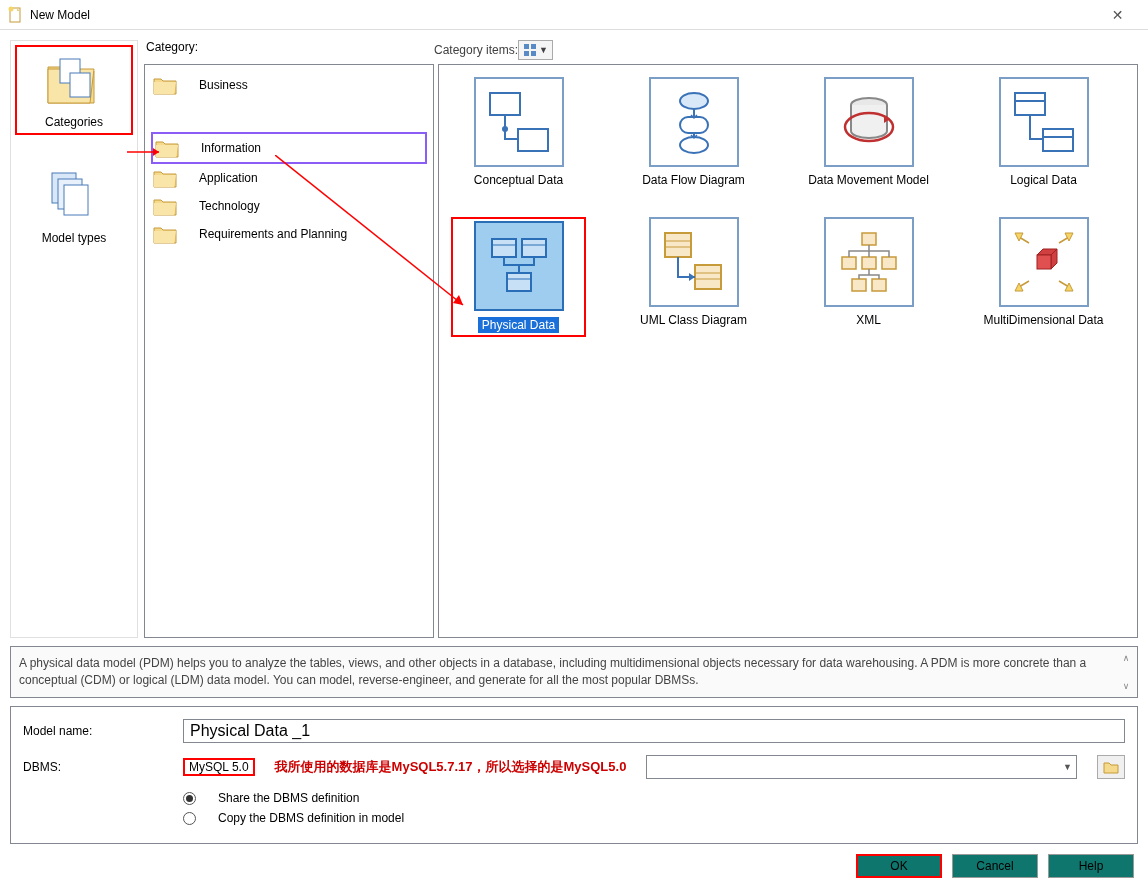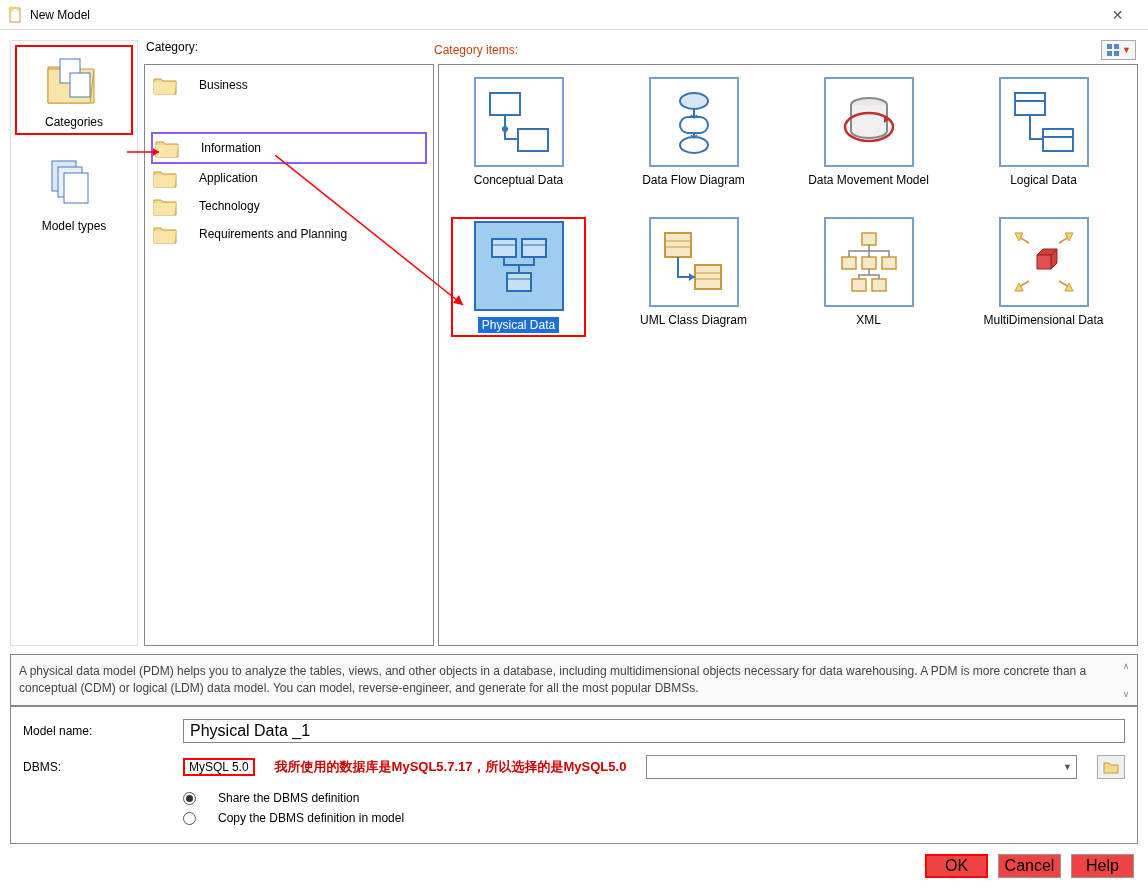--- a/index.html
+++ b/index.html
@@ -7,30 +7,30 @@
     
     .titlebar { height: 30px; background: #fff; border-bottom: 1px solid #ddd; display: flex; align-items: center; padding: 0 8px; }
     .titlebar-icon { width: 16px; height: 18px; margin-right: 6px; }
     .titlebar-title { flex: 1; font-size: 12px; color: #000; }
     .close-btn { width: 45px; height: 30px; display: flex; align-items: center; justify-content: center; cursor: pointer; font-size: 14px; color: #555; }
     
     .dialog-body { padding: 10px; display: flex; flex-direction: column; height: calc(100% - 30px); }
     
     .top-section { display: flex; flex: 1; gap: 6px; }
     
-    .left-panel { width: 128px; padding: 4px; display: flex; flex-direction: column; gap: 16px; border: 1px solid #e0e0e0; }
+    .left-panel { width: 128px; padding: 4px; display: flex; flex-direction: column; gap: 28px; border: 1px solid #e0e0e0; }
     .left-item { display: flex; flex-direction: column; align-items: center; gap: 4px; cursor: pointer; padding: 4px; }
     .left-item.selected { border: 2px solid red; }
     .left-icon { width: 60px; height: 60px; }
     .left-label { font-size: 12px; color: #000; text-align: center; }
     
     .middle-section { flex: 1; display: flex; flex-direction: column; }
     .column-headers { display: flex; margin-bottom: 4px; }
     .header-left { width: 290px; font-size: 12px; color: #000; padding-left: 2px; }
-    .header-right { flex: 1; font-size: 12px; color: #c2410c; display: flex; justify-content: space-between; align-items: center; padding-right: 2px; }
+    .header-right { flex: 1; font-size: 12px; color: #404040; display: flex; align-items: center; padding-right: 2px; }
     .view-toggle { display: flex; align-items: center; gap: 2px; border: 1px solid #aaa; padding: 2px 4px; cursor: pointer; background: #f5f5f5; }
     
     .panels { display: flex; flex: 1; gap: 4px; }
     
     .category-panel { width: 290px; border: 1px solid #828790; background: #fff; padding: 6px; }
     .tree-item { display: flex; align-items: center; gap: 22px; padding: 4px 2px; cursor: pointer; }
     .tree-item.highlighted { border: 2px solid #8b5cf6; margin-top: 33px; }
     .folder-icon { width: 24px; height: 20px; flex-shrink: 0; }
     .tree-label { font-size: 12px; color: #000; }
     
@@ -42,35 +42,35 @@
     .item-icon-box.active { background: #9fcdf0; border-color: #2a6eb8; }
     .item-label { font-size: 12px; color: #000; text-align: center; }
     .item-label.active-label { background: #1a6fd8; color: #fff; padding: 1px 4px; }
     
     .description-panel { margin-top: 8px; border: 1px solid #828790; padding: 8px 24px 8px 8px; position: relative; background: #fafafa; }
     .desc-text { font-size: 12px; color: #444; line-height: 1.4; }
     .scroll-arrow { position: absolute; right: 4px; width: 14px; height: 14px; display: flex; align-items: center; justify-content: center; font-size: 9px; color: #888; cursor: pointer; }
     .scroll-up { top: 4px; }
     .scroll-down { bottom: 4px; }
     
-    .form-panel { border: 1px solid #828790; padding: 12px; }
+    .form-panel { margin-top: 8px; border: 1px solid #828790; padding: 12px; }
     .form-row { display: flex; align-items: center; margin-bottom: 12px; }
     .form-label { width: 160px; font-size: 12px; color: #000; }
     .form-input { flex: 1; height: 24px; border: 1px solid #828790; padding: 2px 6px; font-size: 16px; font-family: inherit; background: #fff; }
     .dbms-row { display: flex; align-items: center; gap: 20px; }
     .dbms-highlight { border: 2px solid red; padding: 0px 4px; font-size: 12px; color: #000; }
     .dbms-note { color: #c00; font-size: 13px; font-weight: bold; }
     .dbms-select { flex: 1; height: 24px; border: 1px solid #828790; display: flex; align-items: center; justify-content: flex-end; padding: 0 4px; background: #fff; cursor: pointer; }
     .browse-btn { width: 28px; height: 24px; border: 1px solid #aaa; background: #f0f0f0; display: flex; align-items: center; justify-content: center; cursor: pointer; }
     .radio-row { display: flex; align-items: flex-end; gap: 22px; margin-bottom: 6px; font-size: 12px; color: #000; cursor: pointer; }
     .radio { width: 13px; height: 13px; border: 1px solid #555; border-radius: 50%; display: flex; align-items: center; justify-content: center; }
     .radio.checked::after { content: ''; width: 7px; height: 7px; background: #333; border-radius: 50%; }
     
     .button-row { display: flex; justify-content: flex-end; gap: 10px; margin-top: 10px; padding-right: 4px; }
-    .dlg-button { width: 63px; height: 24px; border: 1px solid #999; background: #ef4444; font-size: 16px; cursor: pointer; font-family: inherit; }
+    .dlg-button { width: 86px; height: 24px; border: 1px solid #999; background: #0f766e; font-size: 12px; cursor: pointer; font-family: inherit; }
     .dlg-button.primary { border: 2px solid red; }
     
     .arrow-overlay { position: absolute; pointer-events: none; }
     .arrow1 { left: 127px; top: 144px; }
     .arrow2 { left: 275px; top: 155px; }
   </style>
 </head>
 <body>
 
 <div class="titlebar">

